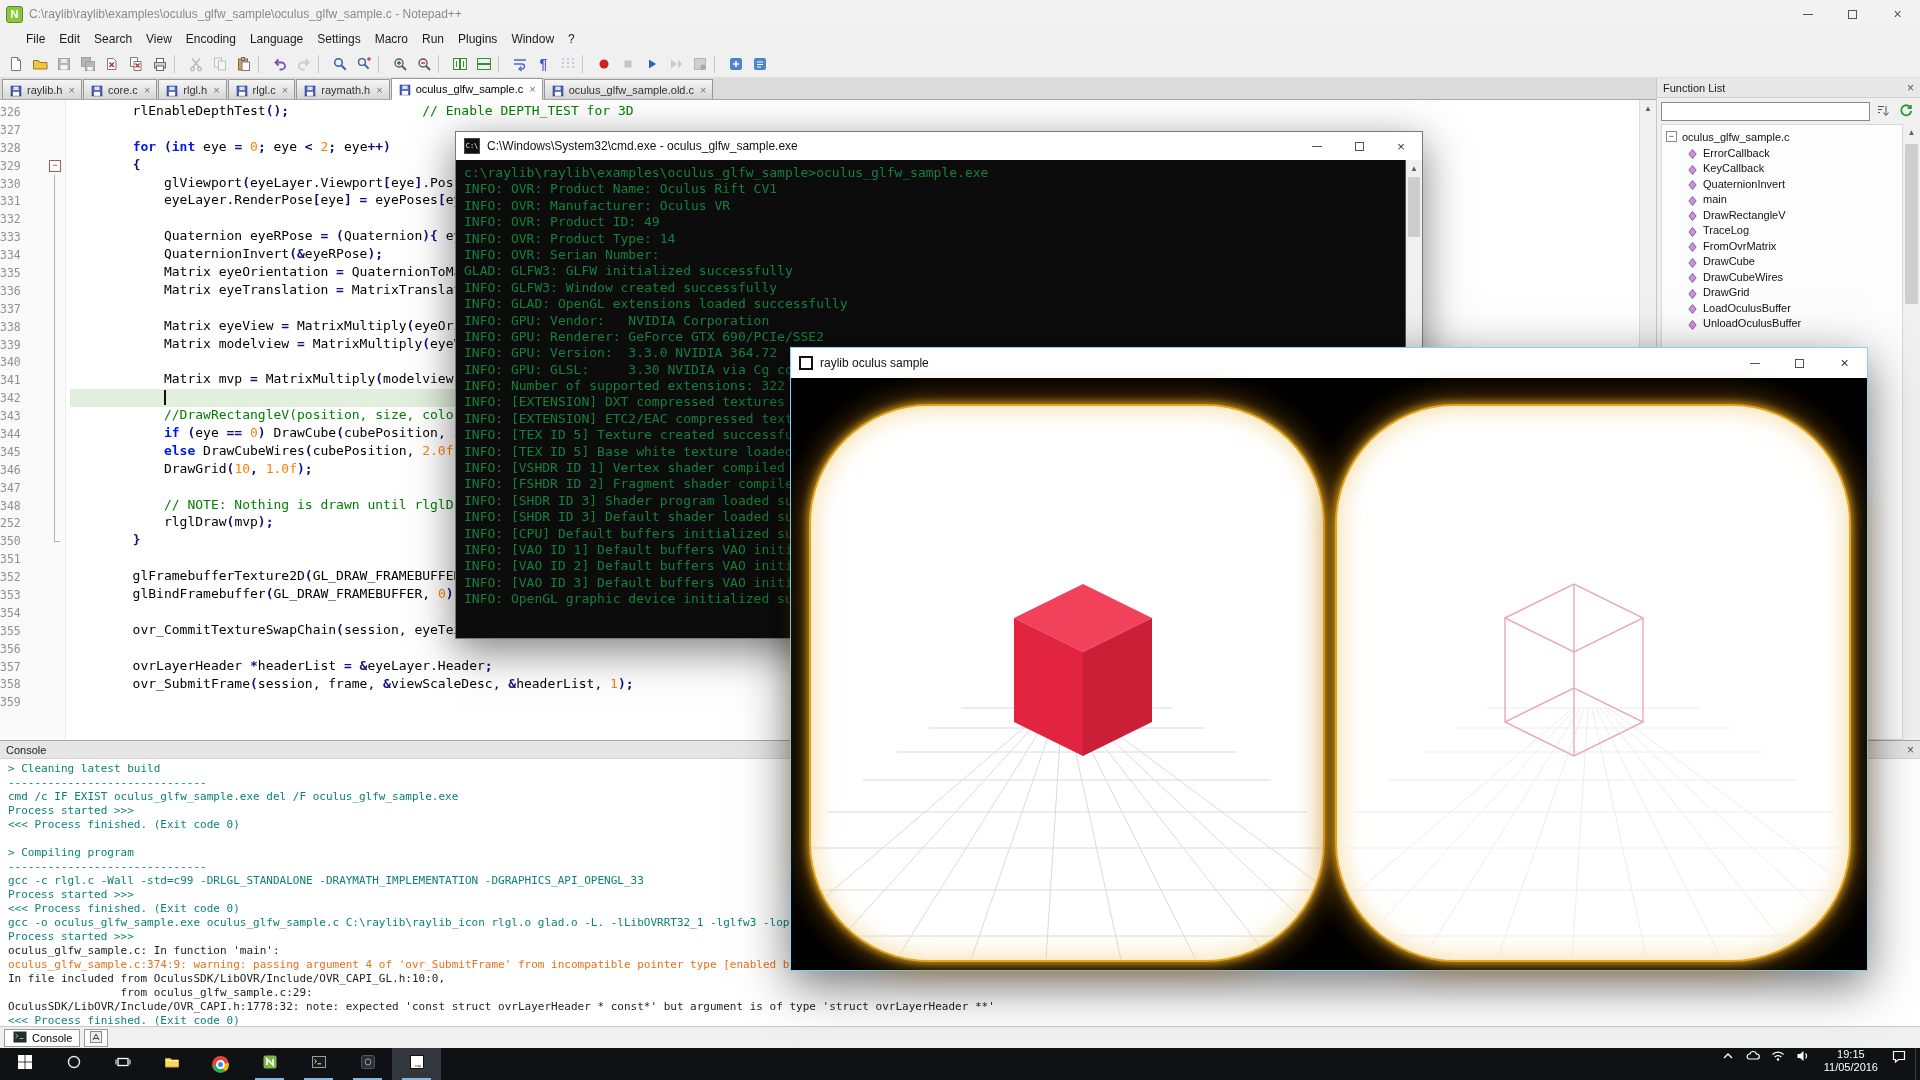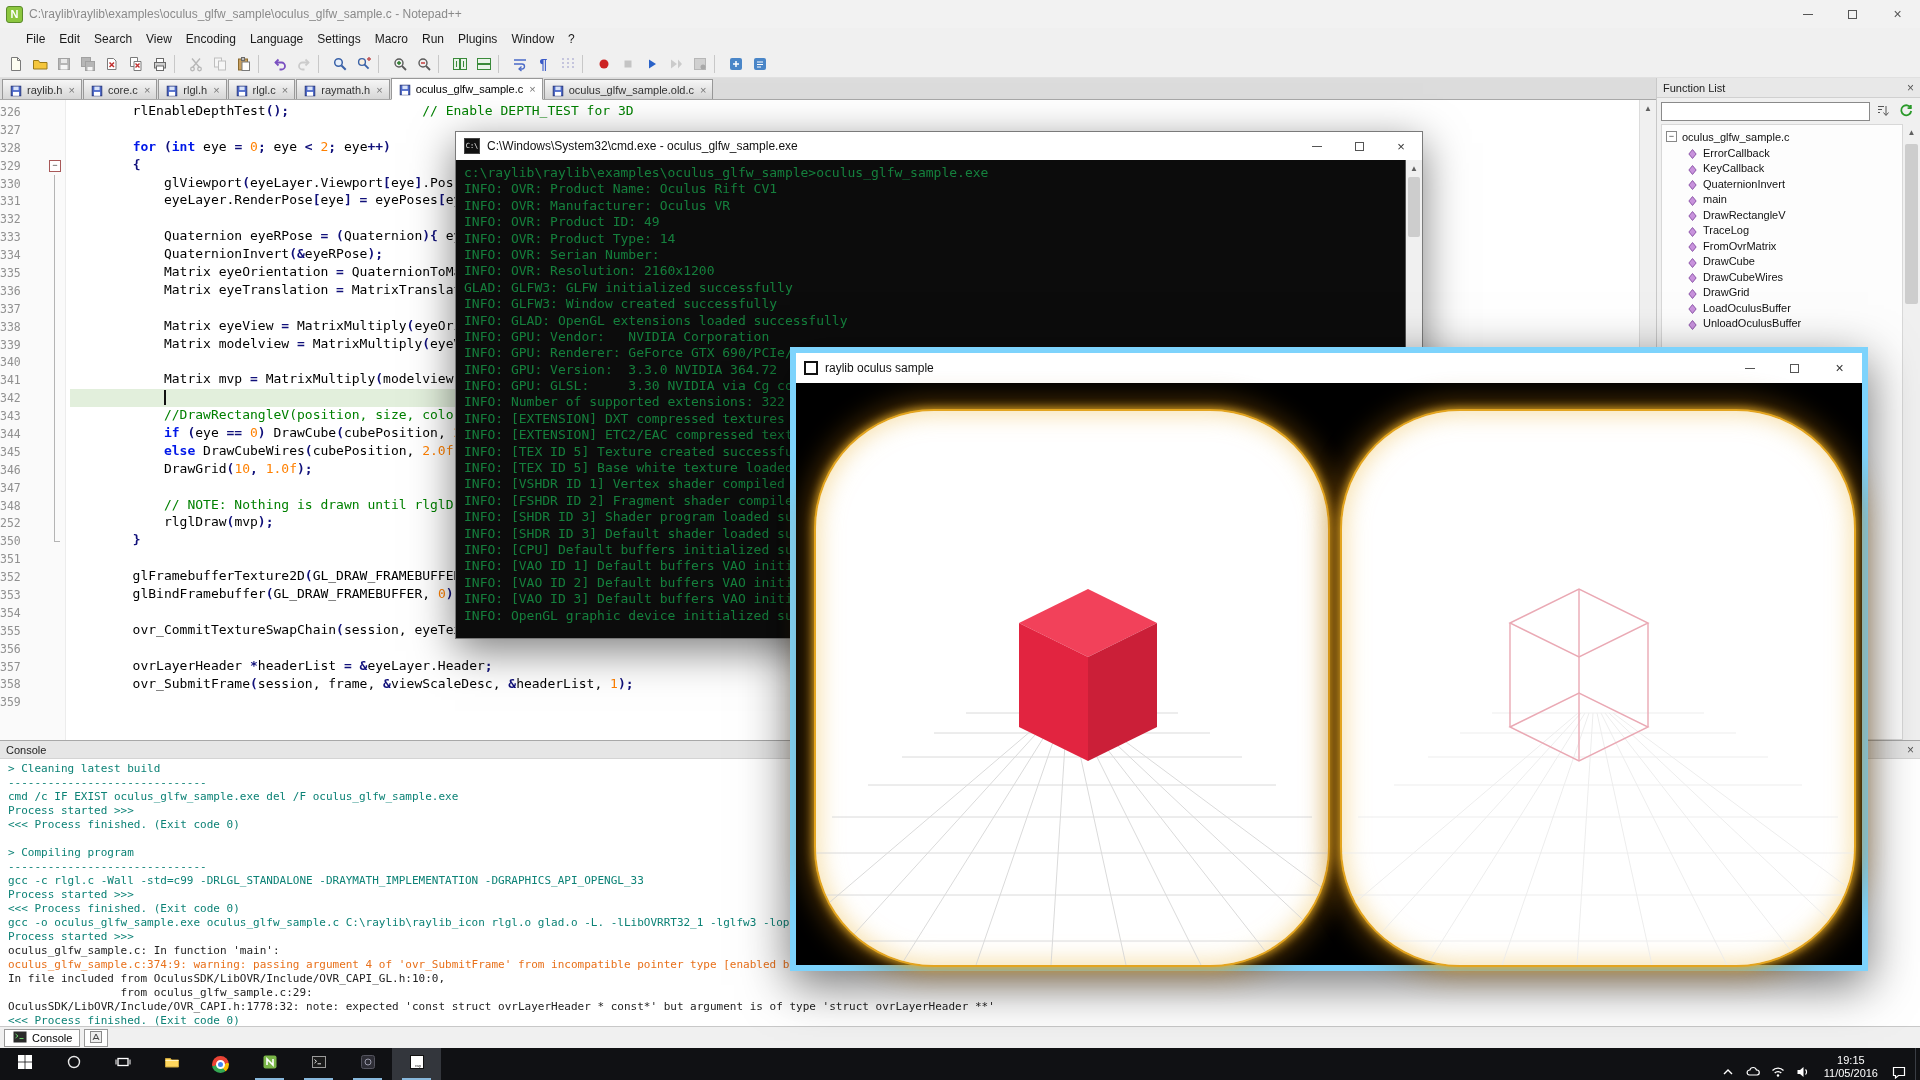--- a/index.html
+++ b/index.html
@@ -98,42 +98,42 @@
   .cmd-ico{width:16px;height:16px;background:#111;border:1px solid #444;color:#eee;font-size:7px;display:flex;align-items:center;justify-content:center;font-family:"DejaVu Sans Mono",monospace}
   .cmd-title{font-size:12px;color:#111;white-space:nowrap}
   .cmd-btns{margin-left:auto;display:flex;height:100%}
   .cmd-btn{width:42px;height:100%;display:flex;align-items:center;justify-content:center;color:#333;font-size:13px}
   .cmd-body{position:absolute;left:0;top:28px;right:17px;bottom:0;padding:5px 0 0 8px;overflow:hidden}
   .cmdline{height:16.4px;line-height:16.4px;white-space:pre;font:13px "DejaVu Sans Mono",monospace;color:#15803d}
   .cmd-scroll{position:absolute;top:28px;right:0;bottom:0;width:17px;background:#f0f0f0;border-left:1px solid #555}
   .cmd-scroll .scroll-thumb{top:17px;height:60px}
 
   
-  #ray{position:absolute;left:790px;top:347px;width:1078px;height:624px;background:#000;border:6px solid #7dd3fc;box-shadow:0 14px 46px rgba(0,0,0,.55);z-index:40}
+  #ray{position:absolute;left:790px;top:347px;width:1078px;height:624px;background:#000;border:1px solid #7dd3fc;box-shadow:0 14px 46px rgba(0,0,0,.55);z-index:40}
   .ray-titlebar{height:30px;background:#fff;display:flex;align-items:center;gap:7px;padding-left:8px}
   .ray-ico{width:14px;height:14px;background:#fff;border:2px solid #111}
   .ray-title{font-size:12px;color:#111}
   .ray-btns{margin-left:auto;display:flex;height:100%}
   .ray-btn{width:45px;height:100%;display:flex;align-items:center;justify-content:center;color:#333;font-size:14px}
   .ray-body{position:absolute;left:0;top:30px;right:0;bottom:0;background:#000}
   .lens{position:absolute;top:28px;width:512px;height:554px;background:#fff;border-radius:118px;overflow:hidden;
         box-shadow:0 0 0 2px var(--fringe),0 0 10px 3px rgba(240,180,40,.9),0 0 26px 12px rgba(160,100,10,.45),
         inset 0 0 22px 4px rgba(240,200,110,.55)}
   .lens.left{left:20px}
   .lens.right{left:546px}
   .lens svg{position:absolute;left:0;top:0;width:100%;height:100%}
 
   
   #taskbar{position:absolute;left:0;bottom:0;width:1920px;height:32px;background:#101114;display:flex;align-items:stretch;z-index:100}
   .tb-slot{width:49px;display:flex;align-items:center;justify-content:center;position:relative}
   .tb-slot.running::after{content:"";position:absolute;left:10px;right:10px;bottom:0;height:2px;background:#88b8dc}
   .tb-slot.active{background:#33363c}
   .icon-chrome{width:17px;height:17px;border-radius:50%;background:conic-gradient(from -40deg,#ea4335 0 120deg,#fbbc05 120deg 185deg,#34a853 185deg 300deg,#ea4335 300deg 360deg);position:relative}
   .icon-chrome::after{content:"";position:absolute;inset:4px;border-radius:50%;background:#4285f4;border:2px solid #fff}
-  .tray{margin-left:auto;display:flex;align-items:flex-end;gap:9px;padding:0 8px}
+  .tray{margin-left:auto;display:flex;align-items:flex-start;gap:9px;padding:0 8px}
   .tray-ic{width:16px;height:16px;display:flex;align-items:center;justify-content:center}
   .clock{color:#fff;font-size:11px;line-height:13px;text-align:center;padding:0 4px}
   .show-desktop{width:5px;border-left:1px solid #3a3d44;height:100%}
 </style>
 </head>
 <body>
 
 <div id="npp">
   <div class="npp-titlebar">
     <span class="npp-appicon">N</span>
@@ -803,21 +803,20 @@
       <div class="cmd-btn">×</div>
     </div>
   </div>
   <div class="cmd-body" id="cmd-body">
       <div class="cmdline">c:\raylib\raylib\examples\oculus_glfw_sample&gt;oculus_glfw_sample.exe</div>
       <div class="cmdline">INFO: OVR: Product Name: Oculus Rift CV1</div>
       <div class="cmdline">INFO: OVR: Manufacturer: Oculus VR</div>
       <div class="cmdline">INFO: OVR: Product ID: 49</div>
       <div class="cmdline">INFO: OVR: Product Type: 14</div>
       <div class="cmdline">INFO: OVR: Serian Number: </div>
-      <div class="cmdline">INFO: OVR: Resolution: 2160x1200</div>
       <div class="cmdline">GLAD: GLFW3: GLFW initialized successfully</div>
       <div class="cmdline">INFO: GLFW3: Window created successfully</div>
       <div class="cmdline">INFO: GLAD: OpenGL extensions loaded successfully</div>
       <div class="cmdline">INFO: GPU: Vendor:   NVIDIA Corporation</div>
       <div class="cmdline">INFO: GPU: Renderer: GeForce GTX 690/PCIe/SSE2</div>
       <div class="cmdline">INFO: GPU: Version:  3.3.0 NVIDIA 364.72</div>
       <div class="cmdline">INFO: GPU: GLSL:     3.30 NVIDIA via Cg compiler</div>
       <div class="cmdline">INFO: Number of supported extensions: 322</div>
       <div class="cmdline">INFO: [EXTENSION] DXT compressed textures supported</div>
       <div class="cmdline">INFO: [EXTENSION] ETC2/EAC compressed textures supported</div>

